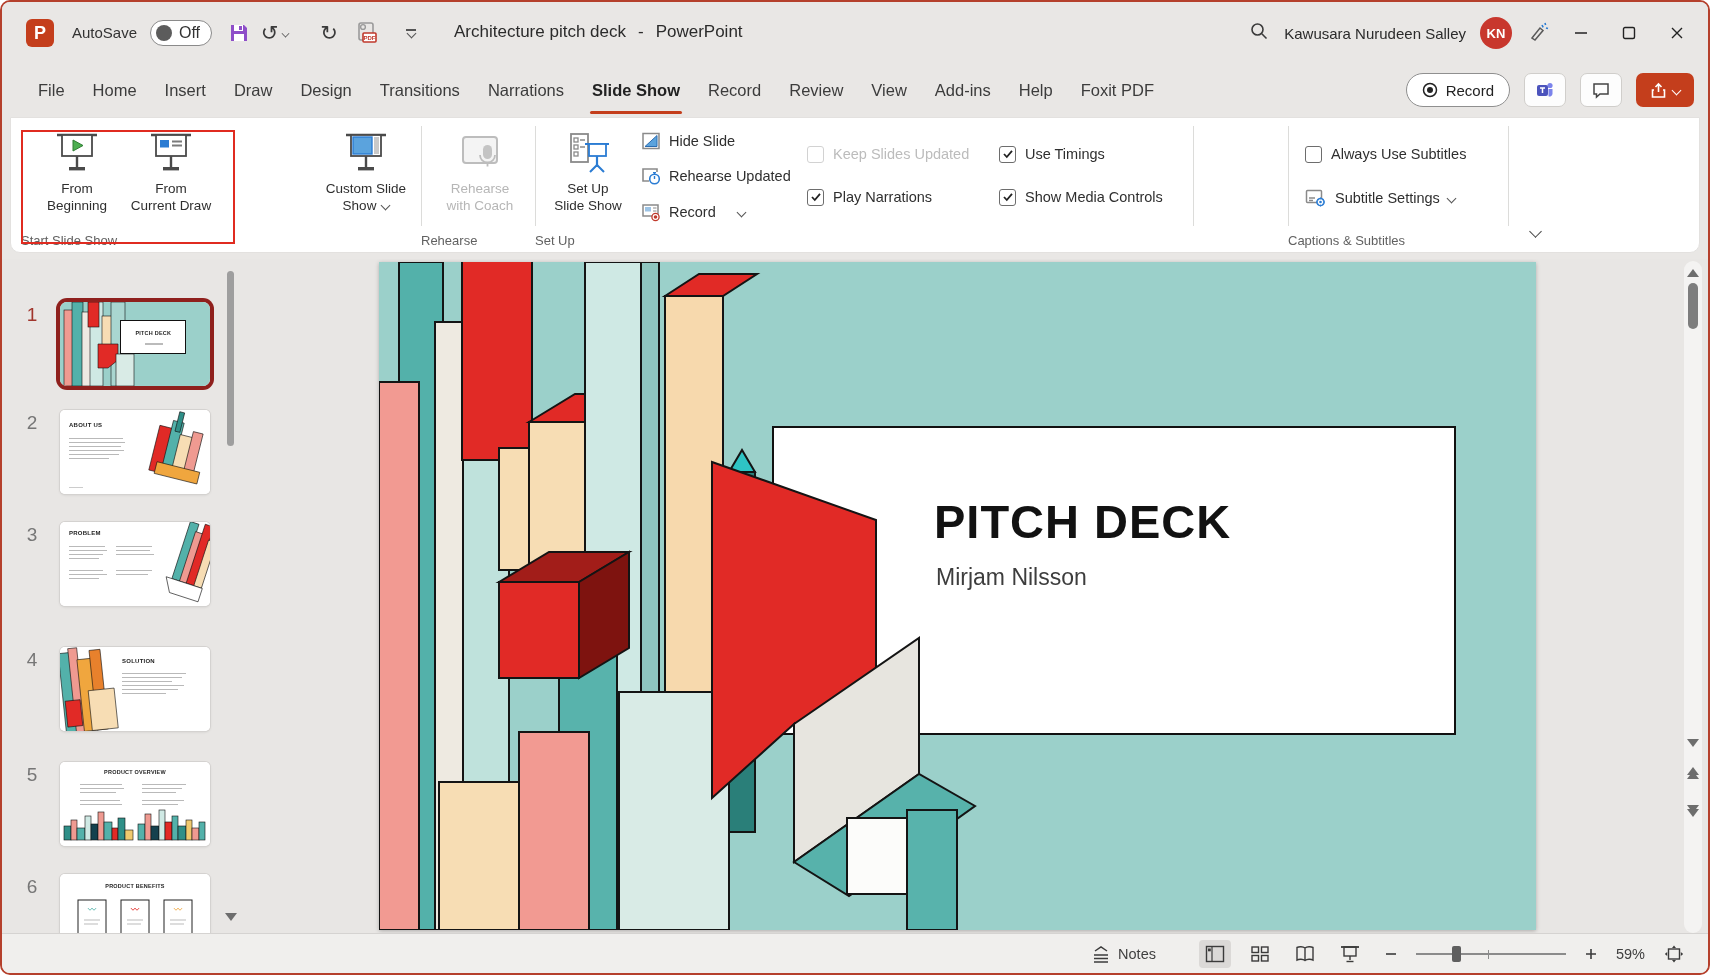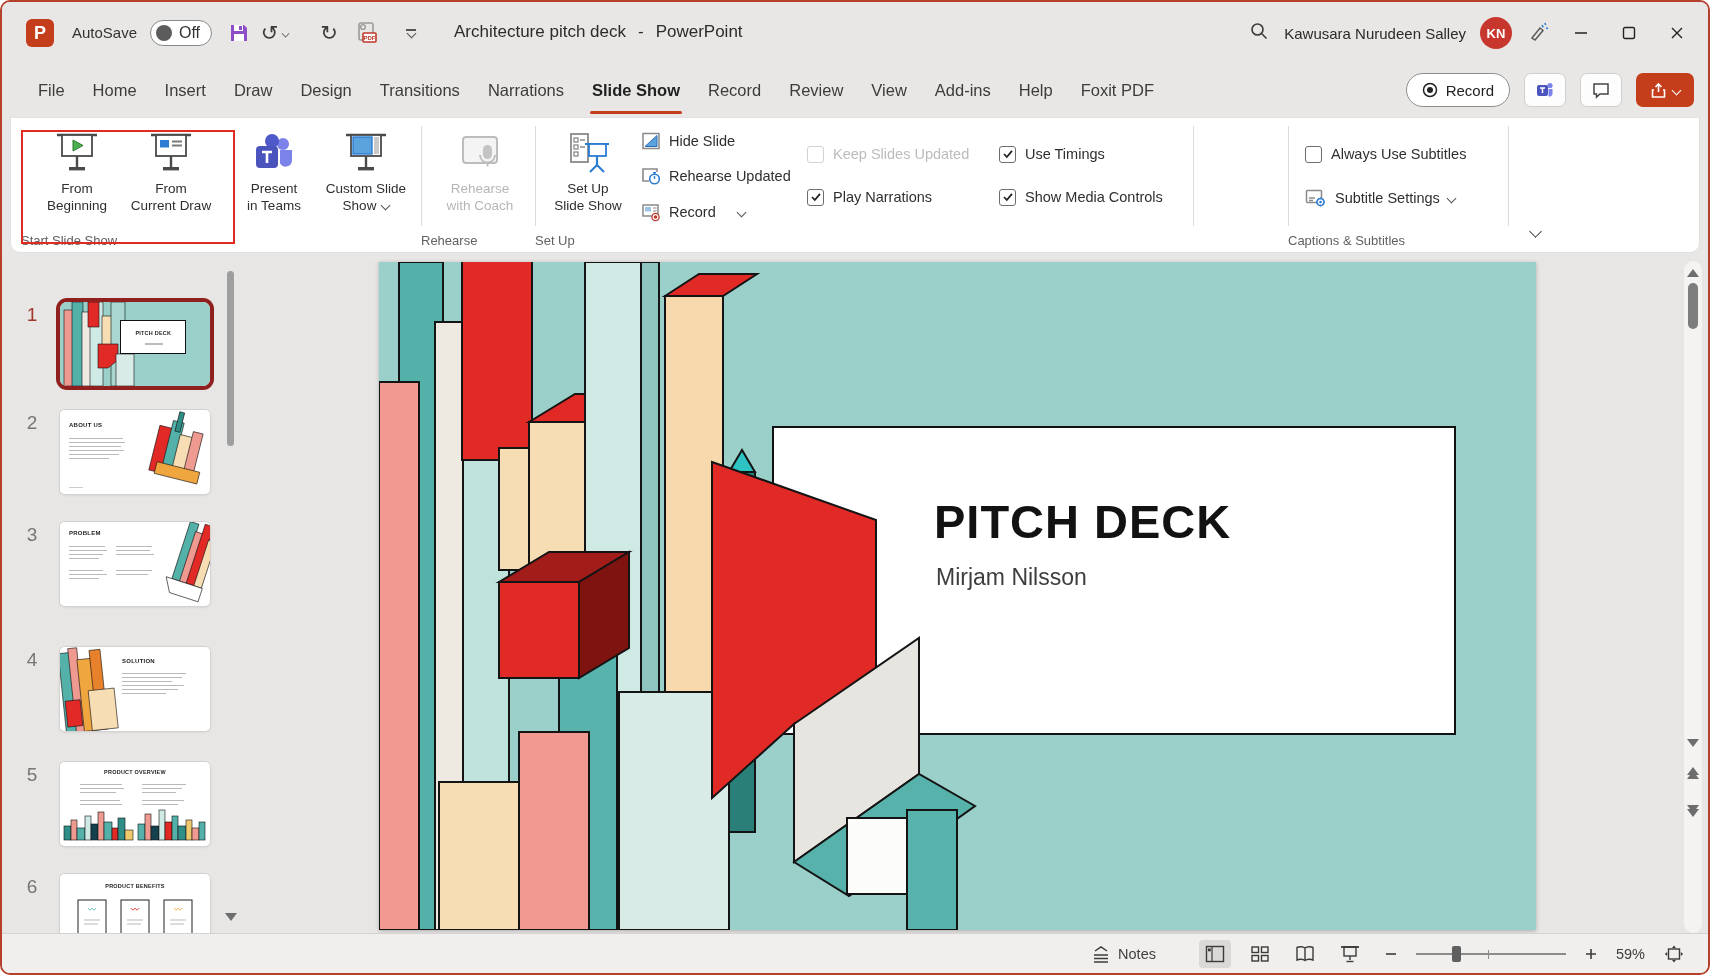--- a/index.html
+++ b/index.html
@@ -269,33 +269,20 @@
             <rect x="8" y="4" width="30" height="21" fill="#fff" stroke="#4a4a4a" stroke-width="1.8"></rect>
             <rect x="12" y="9" width="9" height="7.5" fill="#2b7cd3"></rect>
             <line x1="24" y1="10.5" x2="34" y2="10.5" stroke="#7a7a7a" stroke-width="1.8"></line>
             <line x1="24" y1="14.5" x2="34" y2="14.5" stroke="#7a7a7a" stroke-width="1.8"></line>
             <line x1="23" y1="25" x2="23" y2="36" stroke="#4a4a4a" stroke-width="2.4"></line>
             <rect x="15" y="36" width="16" height="3.4" fill="#4a4a4a"></rect>
           </svg>
         </span>
         <span class="l">From</span>
         <span class="l">Current Draw</span>
-      </div>
-      <div class="bigbtn" style="left:222px; width:82px;">
-        <span class="ic">
-          <svg width="44" height="44" viewBox="0 0 44 44">
-            <circle cx="31" cy="12" r="6" fill="#7b83eb"></circle>
-            <circle cx="20" cy="9" r="7" fill="#5059c9"></circle>
-            <rect x="4" y="14" width="22" height="22" rx="4" fill="#4b53bc"></rect>
-            <path d="M10 20 h10 M15 20 v11" stroke="#fff" stroke-width="2.6" fill="none"></path>
-            <path d="M28 18 h12 v10 a6.5 6.5 0 0 1 -12 3.6 z" fill="#7b83eb"></path>
-          </svg>
-        </span>
-        <span class="l">Present</span>
-        <span class="l">in Teams</span>
       </div>
       <div class="bigbtn" style="left:306px; width:98px;">
         <span class="ic">
           <svg width="46" height="46" viewBox="0 0 46 46">
             <line x1="3" y1="4" x2="43" y2="4" stroke="#4a4a4a" stroke-width="2.6"></line>
             <rect x="8" y="4" width="30" height="21" fill="#fff" stroke="#4a4a4a" stroke-width="1.8"></rect>
             <rect x="10" y="6" width="19" height="17" fill="#5ba3dd" stroke="#2b7cd3" stroke-width="1.4"></rect>
             <rect x="31" y="6" width="5" height="17" fill="#c9c9c9"></rect>
             <line x1="23" y1="25" x2="23" y2="36" stroke="#4a4a4a" stroke-width="2.4"></line>
             <rect x="15" y="36" width="16" height="3.4" fill="#4a4a4a"></rect>

